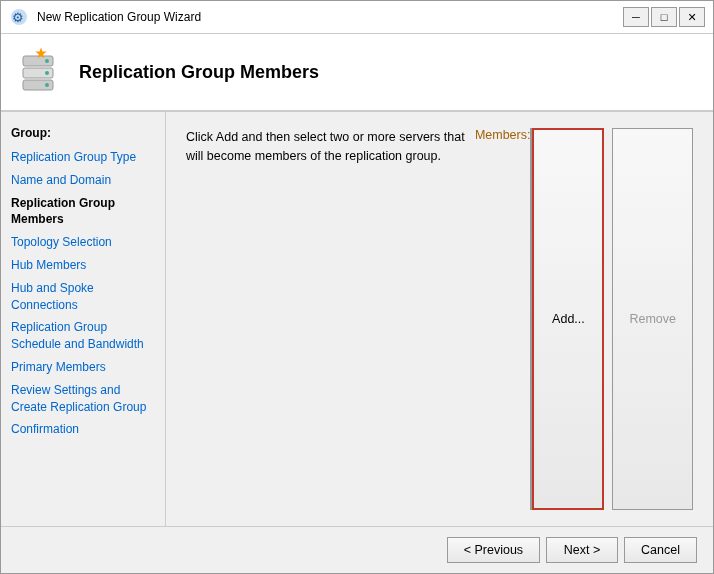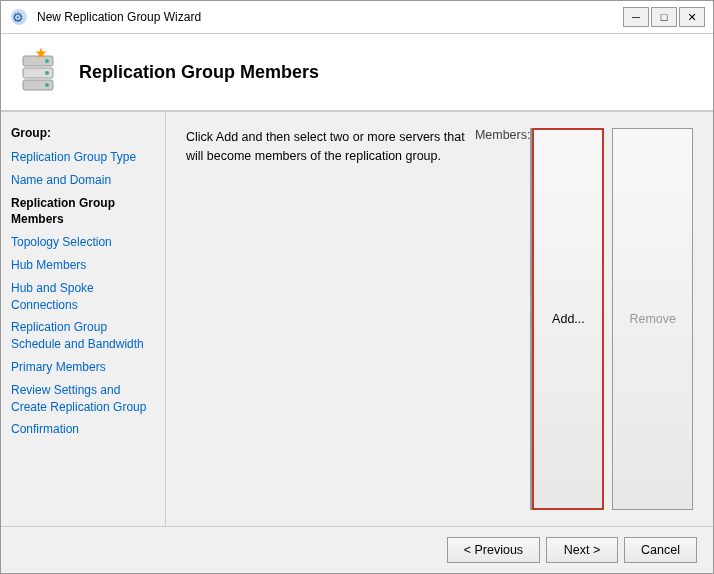--- a/index.html
+++ b/index.html
@@ -120,21 +120,21 @@
     }
     .main-description {
       font-size: 12.5px;
       color: #000;
       margin-bottom: 12px;
       line-height: 1.5;
     }
     .members-label {
       font-size: 12.5px;
       margin-bottom: 4px;
-      color: #404040;
+      color: #a16207;
     }
     .members-table-container {
       border: 1px solid #999;
       background: #fff;
       flex: 1;
       display: flex;
       flex-direction: column;
       overflow: hidden;
       min-height: 0;
     }

